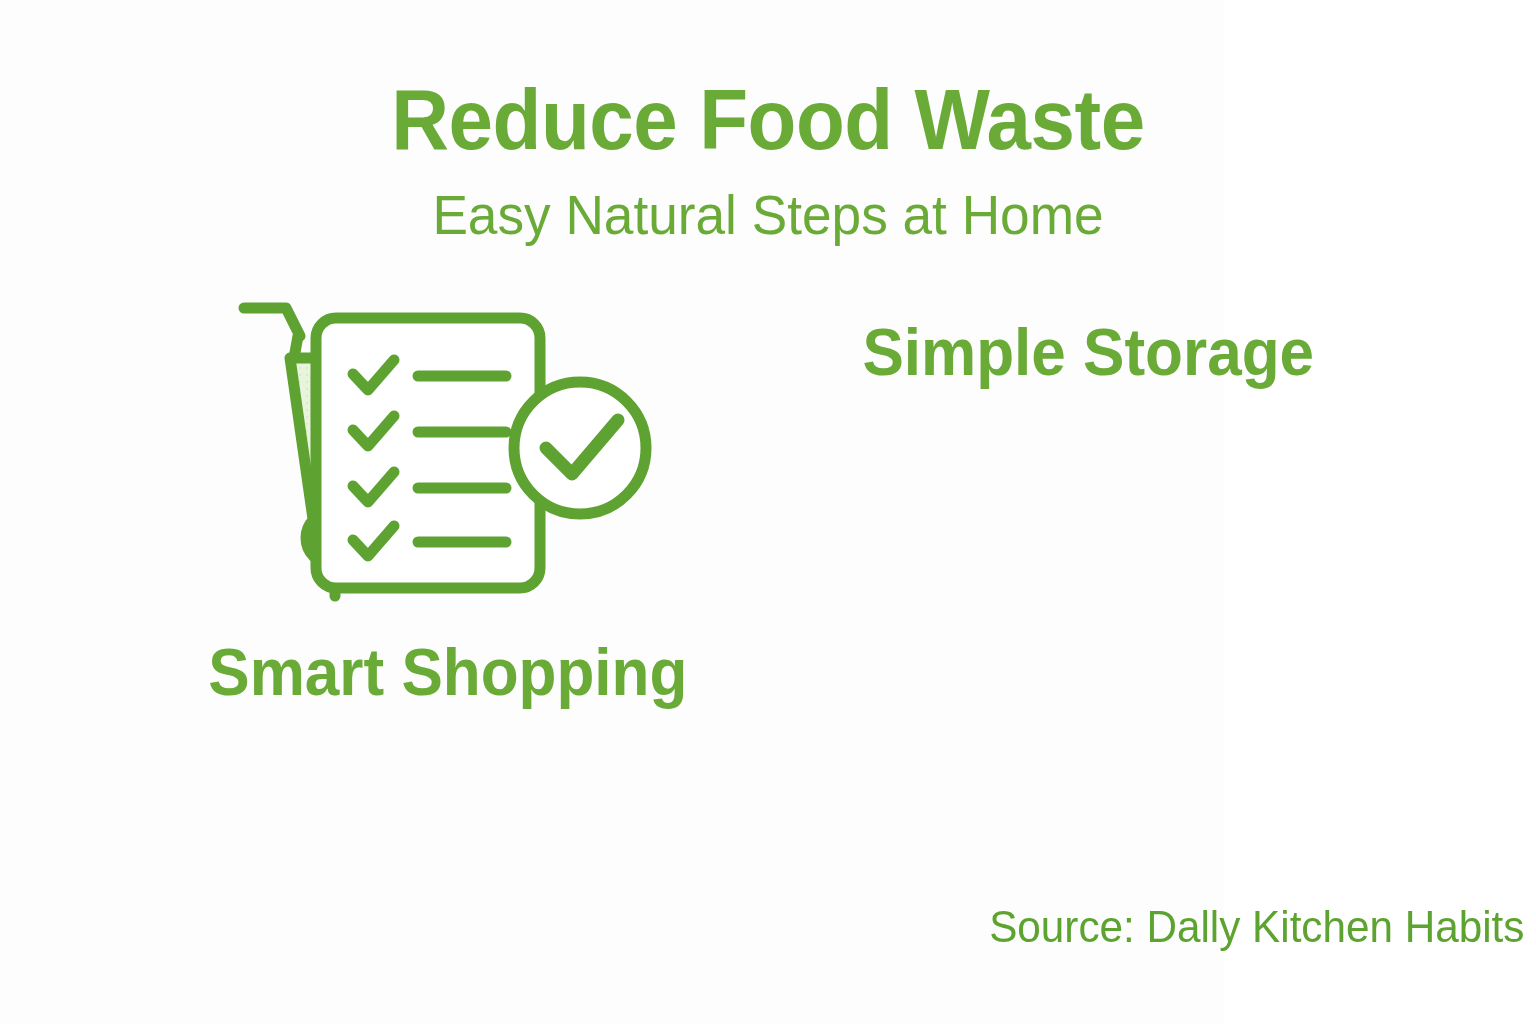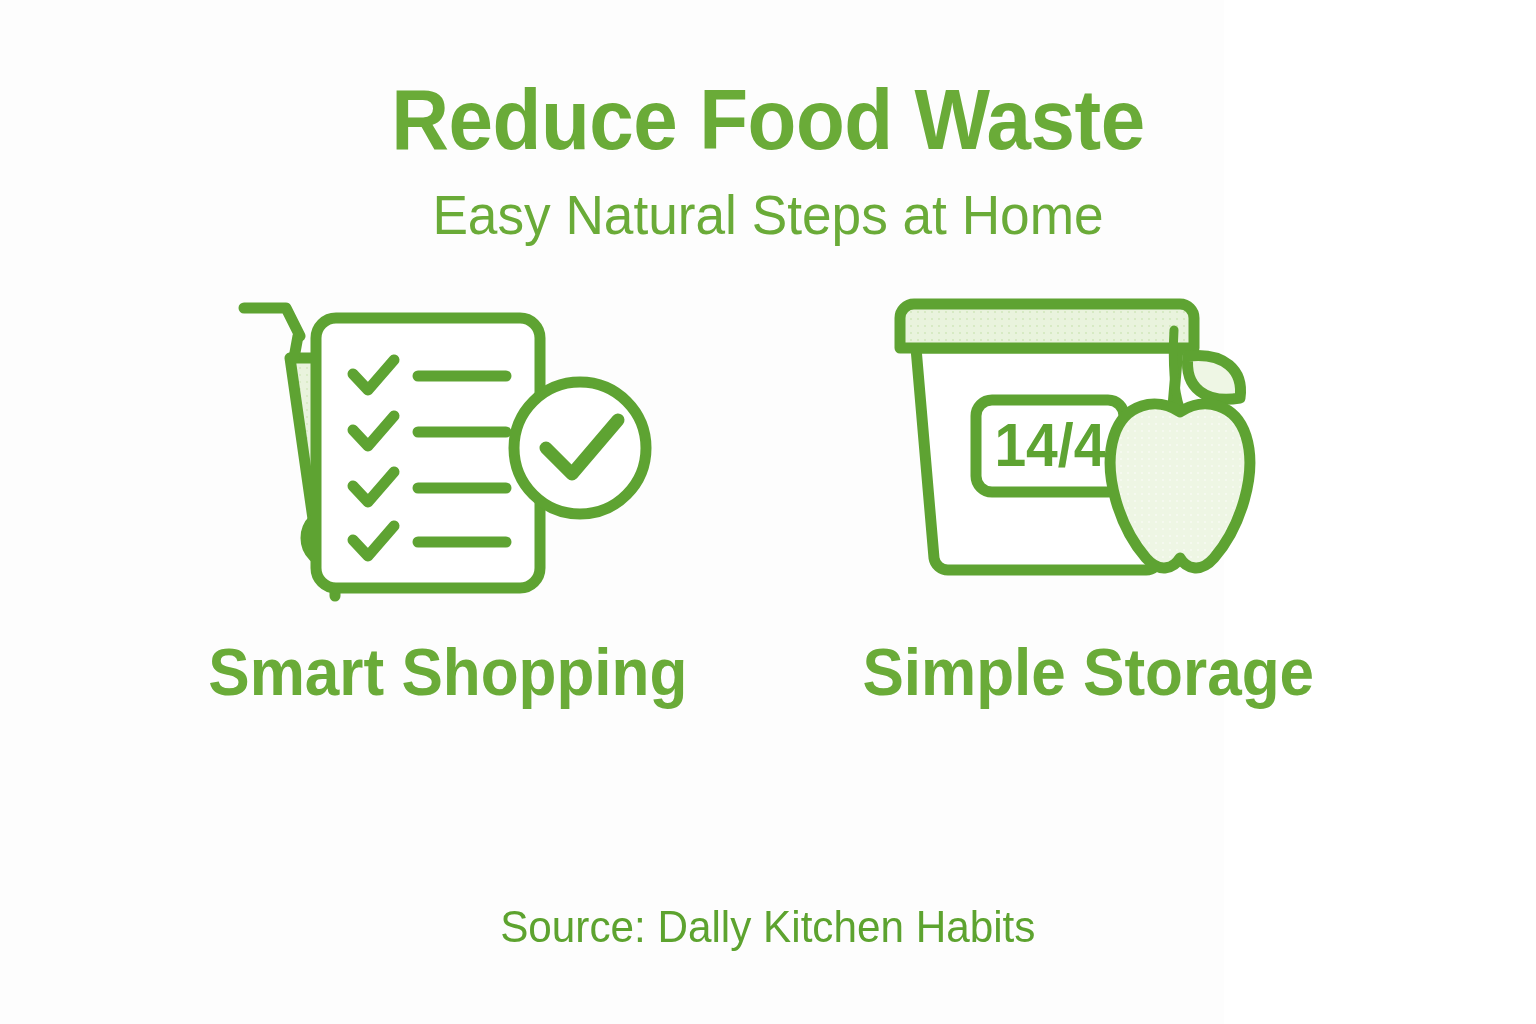--- a/index.html
+++ b/index.html
@@ -96,21 +96,21 @@
     transform: scaleX(0.95);
     white-space: nowrap;
   }
 
   
   .footer {
     position: absolute;
     left: 0;
     top: 903px;
     width: 1536px;
-    text-align: center;
+    text-align: right;
   }
   .source {
     font-family: "Liberation Sans Narrow", "Liberation Sans", sans-serif;
     font-size: 44px;
     font-weight: 400;
     color: #5da32f;
     line-height: 1.1;
     transform: scaleX(0.96);
     display: inline-block;
   }
@@ -174,53 +174,20 @@
             <polyline points="318,152 344,178 390,124" fill="none" stroke="#5ea332" stroke-width="13" stroke-linecap="round" stroke-linejoin="round"></polyline>
           </g>
         </svg>
       </div>
 
       <div class="col-title">Smart Shopping</div>
 
     </div>
 
     <div class="column">
-      <div class="icon-wrap">
-        <svg width="400" height="300" viewBox="0 0 400 300">
-          <defs>
-            <pattern id="dots2" width="7" height="7" patternUnits="userSpaceOnUse">
-              <rect width="7" height="7" fill="#e9f3dd"></rect>
-              <circle cx="2" cy="2" r="0.9" fill="#cfe6b8"></circle>
-            </pattern>
-            <pattern id="dots3" width="7" height="7" patternUnits="userSpaceOnUse">
-              <rect width="7" height="7" fill="#eef6e4"></rect>
-              <circle cx="2" cy="2" r="0.8" fill="#ffffff"></circle>
-            </pattern>
-          </defs>
-
-          <path d="M28 52 L46 262 a14 14 0 0 0 14 12 L258 274 a14 14 0 0 0 14 -12 L290 52 Z" fill="#ffffff" stroke="#5ea332" stroke-width="11" stroke-linejoin="round"></path>
-
-          <path d="M12 52 L12 22 a14 14 0 0 1 14 -14 L292 8 a14 14 0 0 1 14 14 L306 52 Z" fill="url(#dots2)" stroke="#5ea332" stroke-width="11" stroke-linejoin="round"></path>
-
-          <rect x="88" y="104" width="148" height="92" rx="16" ry="16" fill="#ffffff" stroke="#5ea332" stroke-width="11"></rect>
-          <text x="162" y="170" text-anchor="middle" font-family="Liberation Sans Narrow, Liberation Sans, sans-serif" font-size="62" font-weight="700" fill="#5ea332" transform="scale(0.92 1) translate(14 0)">14/4</text>
-
-          <path d="M300 60 C336 56 356 74 352 102 C318 108 296 92 300 60 Z" fill="#eef6e4" stroke="#5ea332" stroke-width="11" stroke-linejoin="round"></path>
-
-          <path d="M286 34 C284 70 286 94 292 112" fill="none" stroke="#5ea332" stroke-width="9" stroke-linecap="round"></path>
-
-          <path d="M292 116
-                   C268 100 236 108 226 140
-                   C214 178 232 232 258 262
-                   C272 278 286 272 292 262
-                   C298 272 312 278 326 262
-                   C352 232 370 178 358 140
-                   C348 108 316 100 292 116 Z" fill="url(#dots3)" stroke="#5ea332" stroke-width="11" stroke-linejoin="round"></path>
-        </svg>
-      </div>
 
       <div class="col-title">Simple Storage</div>
 
     </div>
 
   </div>
 
   <div class="footer">
     <span class="source">Source: Dally Kitchen Habits</span>
   </div>

